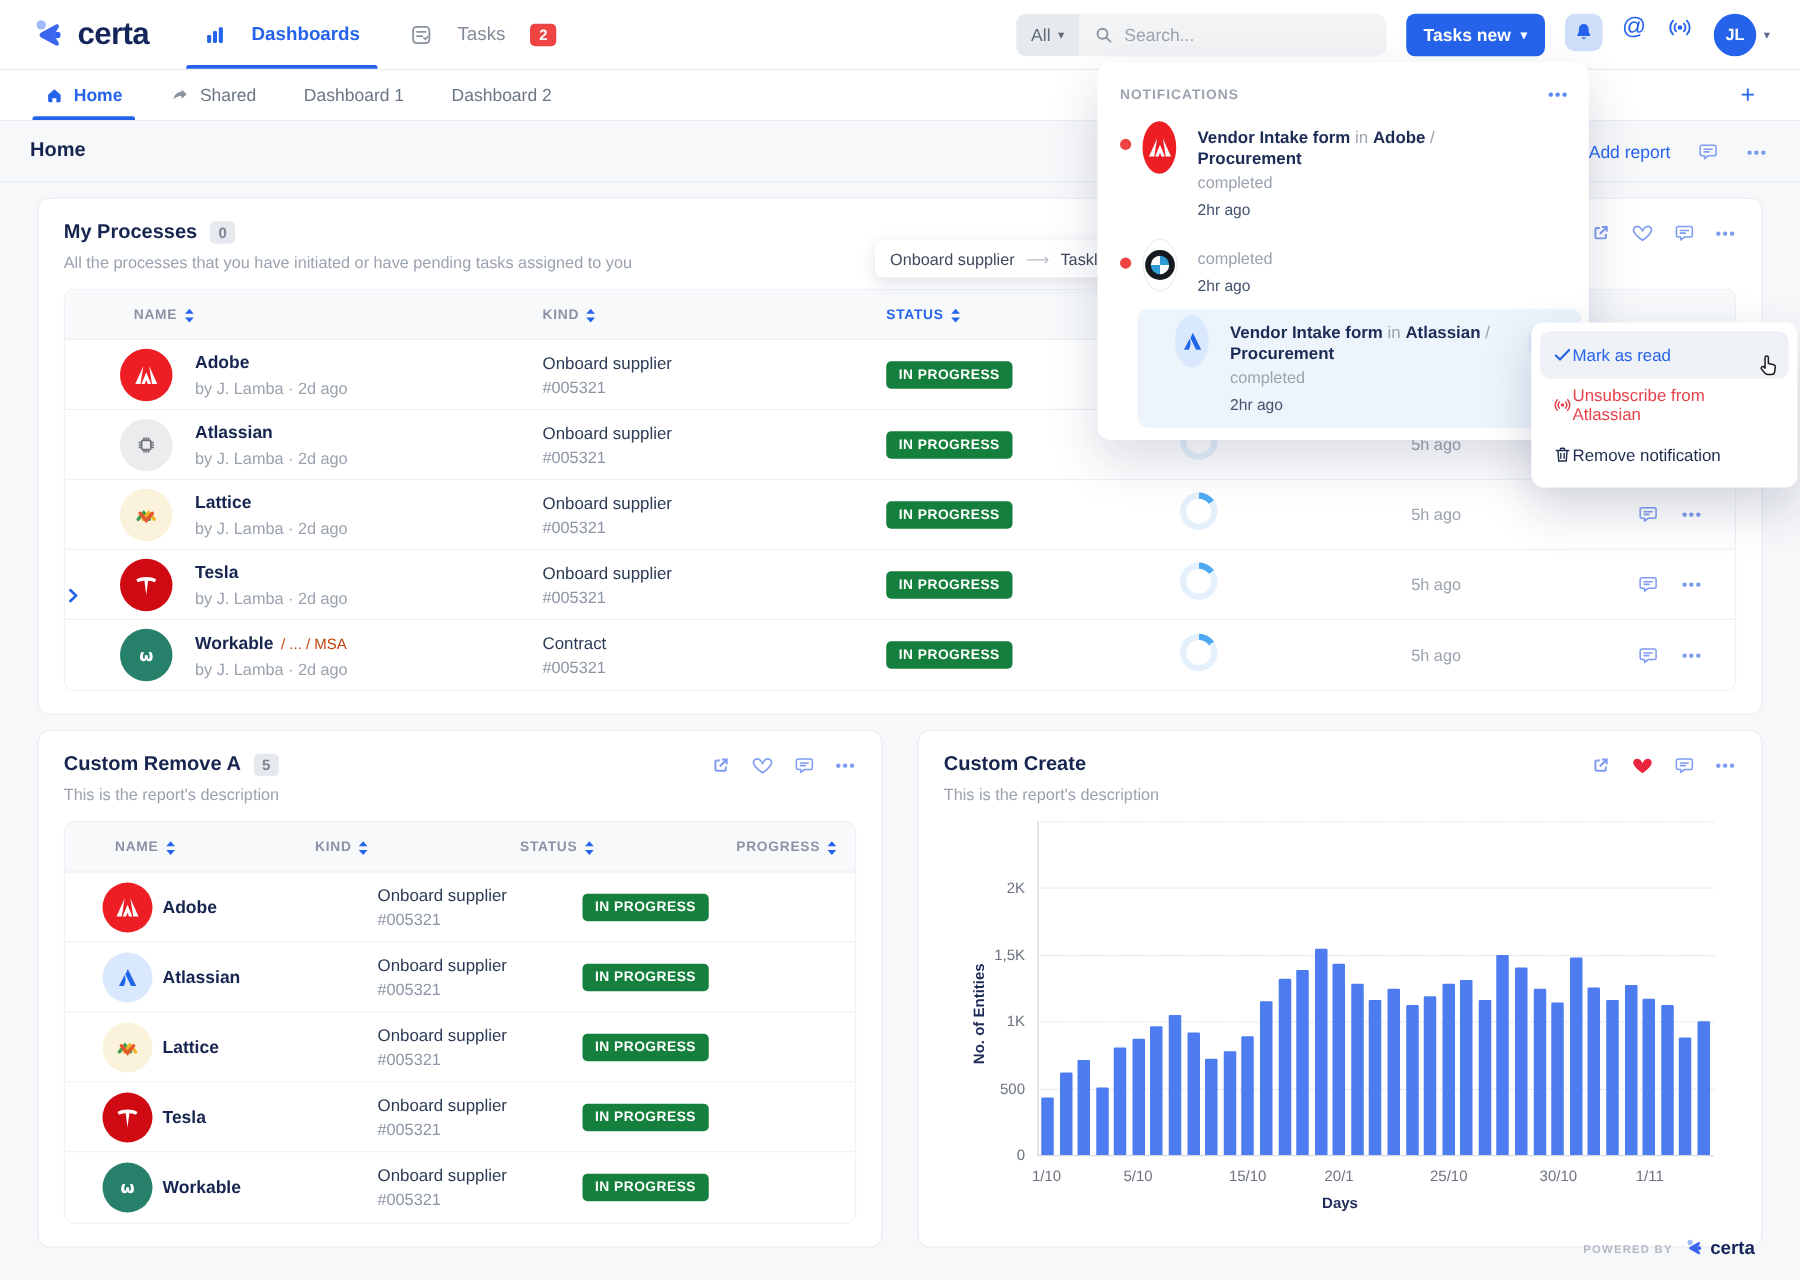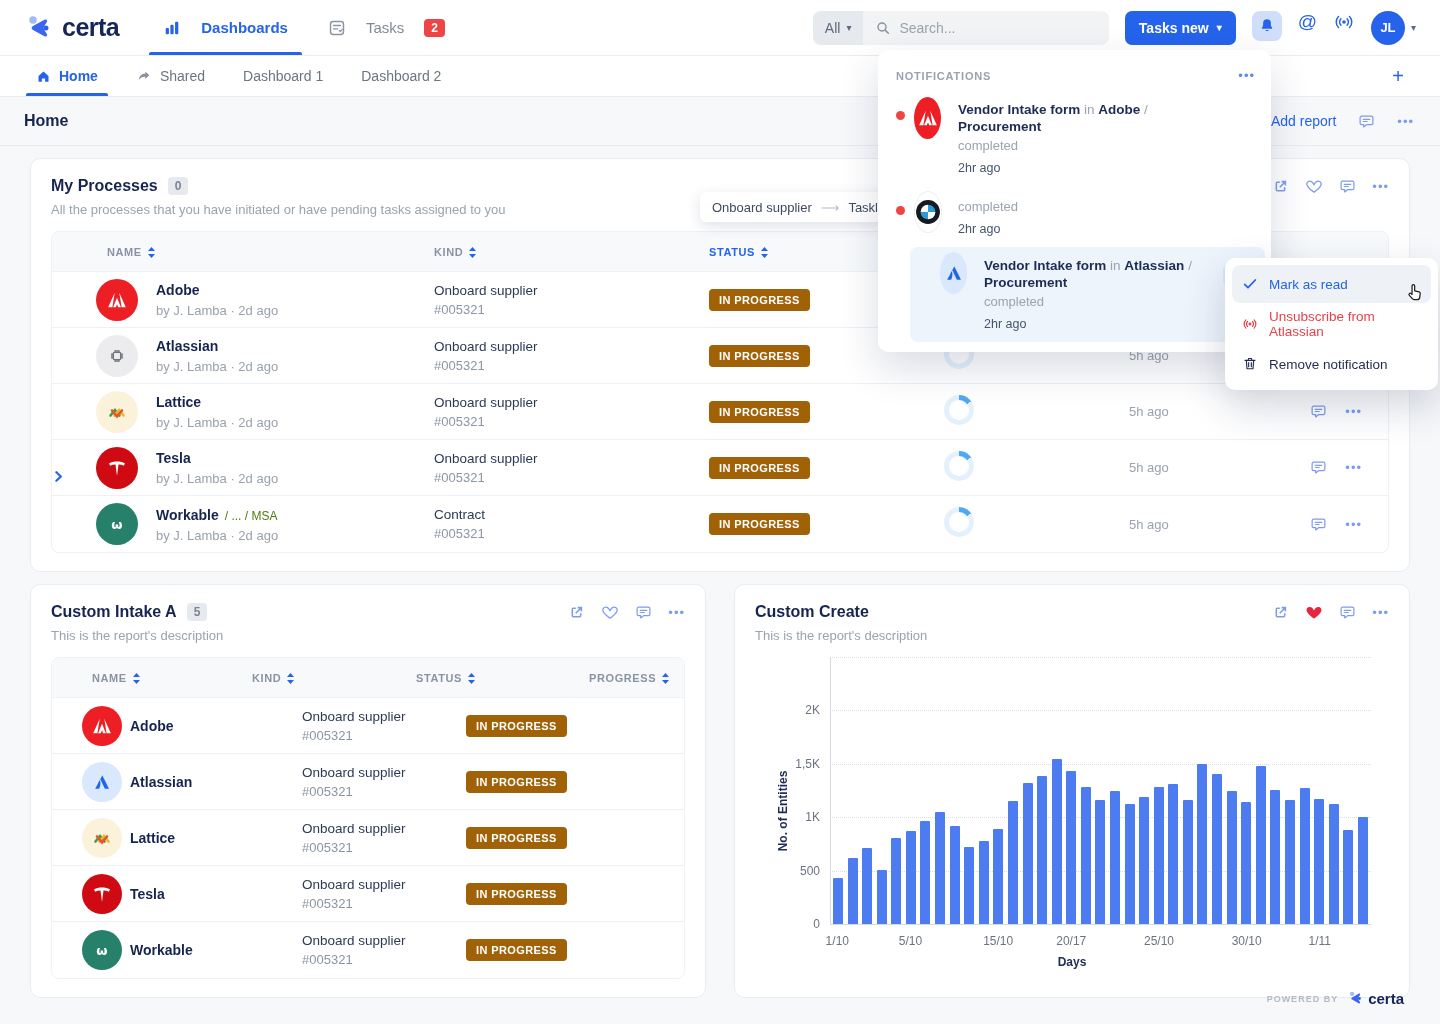--- a/index.html
+++ b/index.html
@@ -65,25 +65,25 @@
   .th.sorted { color:#2563eb; }
   .row { display:grid; align-items:center; height:56px; border-bottom:1px solid #eef1f5; background:#fff; }
   .row:last-child { border-bottom:none; }
   .mp-row { grid-template-columns:44px 60px 278px 275px 235px 185px 140px 1fr; }
   .cr-row { grid-template-columns:30px 48px 172px 164px 204px 1fr; }
   .cell-logo { display:flex; align-items:center; }
   .logo-circle { width:42px; height:42px; border-radius:50%; display:flex; align-items:center; justify-content:center; }
   .cr-row .logo-circle { width:40px; height:40px; }
   .expand-chevron { margin-left:18px; visibility:hidden; }
   .row-name { font-size:14px; font-weight:bold; color:#16254f; }
-  .row-suffix { font-size:12px; color:#4d7c0f; margin-left:6px; }
+  .row-suffix { font-size:12px; color:#c2410c; margin-left:6px; }
   .row-meta { font-size:13px; color:#99a2ad; margin-top:4px; }
   .kind-main { font-size:13.5px; color:#2b3a55; }
   .kind-ref { font-size:13px; color:#8b95a3; margin-top:4px; }
-  .badge-status { background:#a16207; color:#fff; font-size:11px; font-weight:bold; letter-spacing:0.4px; border-radius:4px; padding:5px 10px; display:inline-block; }
+  .badge-status { background:#15803d; color:#fff; font-size:11px; font-weight:bold; letter-spacing:0.4px; border-radius:4px; padding:5px 10px; display:inline-block; }
   .donut { width:30px; height:30px; border-radius:50%; position:relative; display:inline-block; }
   .donut::after { content:""; position:absolute; inset:5px; background:#fff; border-radius:50%; }
   .cell-time { font-size:13px; color:#9aa3ae; }
   .cell-actions { display:flex; align-items:center; gap:18px; justify-content:flex-end; padding-right:26px; }
 
   
   .tooltip { position:absolute; left:700px; top:192px; height:30px; width:232px; background:#fff; border-radius:6px;
              box-shadow:0 4px 14px rgba(30,45,90,.14); display:flex; align-items:center; gap:9px; padding:0 12px;
              font-size:13px; color:#3f4a5f; white-space:nowrap; overflow:hidden; z-index:40; }
   .tooltip .js-arrow { color:#b6bdc7; }
@@ -103,21 +103,21 @@
   .nt-strong { font-weight:bold; color:#1d2c55; }
   .nt-gray { color:#9aa3ae; }
   .notif-status { font-size:13px; color:#9aa3ae; margin-top:2px; }
   .notif-time { font-size:12.5px; color:#44546f; margin-top:8px; }
   .notif-menu-btn { width:26px; height:22px; border-radius:6px; background:#d9e6fb; color:#2563eb; font-size:11px; letter-spacing:1px; display:none; align-items:center; justify-content:center; cursor:pointer; margin-top:6px; }
   .notif-item.selected .notif-menu-btn { display:flex; }
 
   
   .ctx-menu { position:absolute; left:1225px; top:258px; width:213px; background:#fff; border-radius:10px;
               box-shadow:0 16px 40px rgba(25,40,80,.2); z-index:60; padding:7px; }
-  .ctx-item { display:flex; align-items:center; gap:11px; height:38px; padding:0 10px; border-radius:8px; font-size:13.5px; color:#1f2c4d; cursor:pointer; position:relative; }
+  .ctx-item { display:flex; align-items:center; height:38px; padding:0 10px; border-radius:8px; font-size:13.5px; color:#1f2c4d; cursor:pointer; position:relative; }
   .ctx-item.primary { background:#eef1f6; color:#2563eb; font-weight:normal; }
   .ctx-item.danger { color:#e8404a; }
   .ctx-item + .ctx-item { margin-top:2px; }
   .hand-cursor { position:absolute; left:172px; top:17px; z-index:61; }
 
   
   .chart-wrap { position:relative; height:312px; margin-top:14px; }
   .plot { position:absolute; left:75px; right:18px; top:0; bottom:45px; }
   .gridline { position:absolute; left:0; right:0; border-top:1px dotted #d9dee5; }
   .gridline.zero { border-top:1px solid #d5dae1; }
@@ -498,21 +498,21 @@
       </div>
   </div>
 </div>
 
 <div class="cards-row">
 
   <div class="card">
     <div class="card-head">
       <div>
         <div class="card-title-row">
-          <span class="card-title">Custom Intake A</span>
+          <span class="card-title">Custom Remove A</span>
           <span class="badge-count">5</span>
         </div>
         <div class="card-sub">This is the report's description</div>
       </div>
       <div class="card-icons">
         <span>
           <svg width="17" height="17" viewBox="0 0 24 24" fill="#7d9bf0">
               <path d="M5 7.5A2.5 2.5 0 0 1 7.5 5H11v2.2H7.2v9.6h9.6V13H19v3.5a2.5 2.5 0 0 1-2.5 2.5h-9A2.5 2.5 0 0 1 5 16.5z"></path>
               <path d="M13.5 4H20v6.5h-2.2V7.8l-6 6-1.6-1.6 6-6h-2.7z"></path>
             </svg>
@@ -754,21 +754,21 @@
             <div class="bar" style="height: 40%; background: rgb(77, 124, 240);"></div>
           </div>
       <span class="y-tick" style="top: 100%;">0</span>
           <span class="y-tick" style="top: 80%;">500</span>
           <span class="y-tick" style="top: 60%;">1K</span>
           <span class="y-tick" style="top: 40%;">1,5K</span>
           <span class="y-tick" style="top: 20%;">2K</span>
           <span class="x-tick" style="left: 1.35135%;">1/10</span>
           <span class="x-tick" style="left: 14.8649%;">5/10</span>
           <span class="x-tick" style="left: 31.0811%;">15/10</span>
-          <span class="x-tick" style="left: 44.5946%;">20/17</span>
+          <span class="x-tick" style="left: 44.5946%;">20/1</span>
           <span class="x-tick" style="left: 60.8108%;">25/10</span>
           <span class="x-tick" style="left: 77.027%;">30/10</span>
           <span class="x-tick" style="left: 90.5405%;">1/11</span>
         </div>
       <span class="xlabel">Days</span>
     </div>
   </div>
 </div>
 
 <div class="tooltip">

